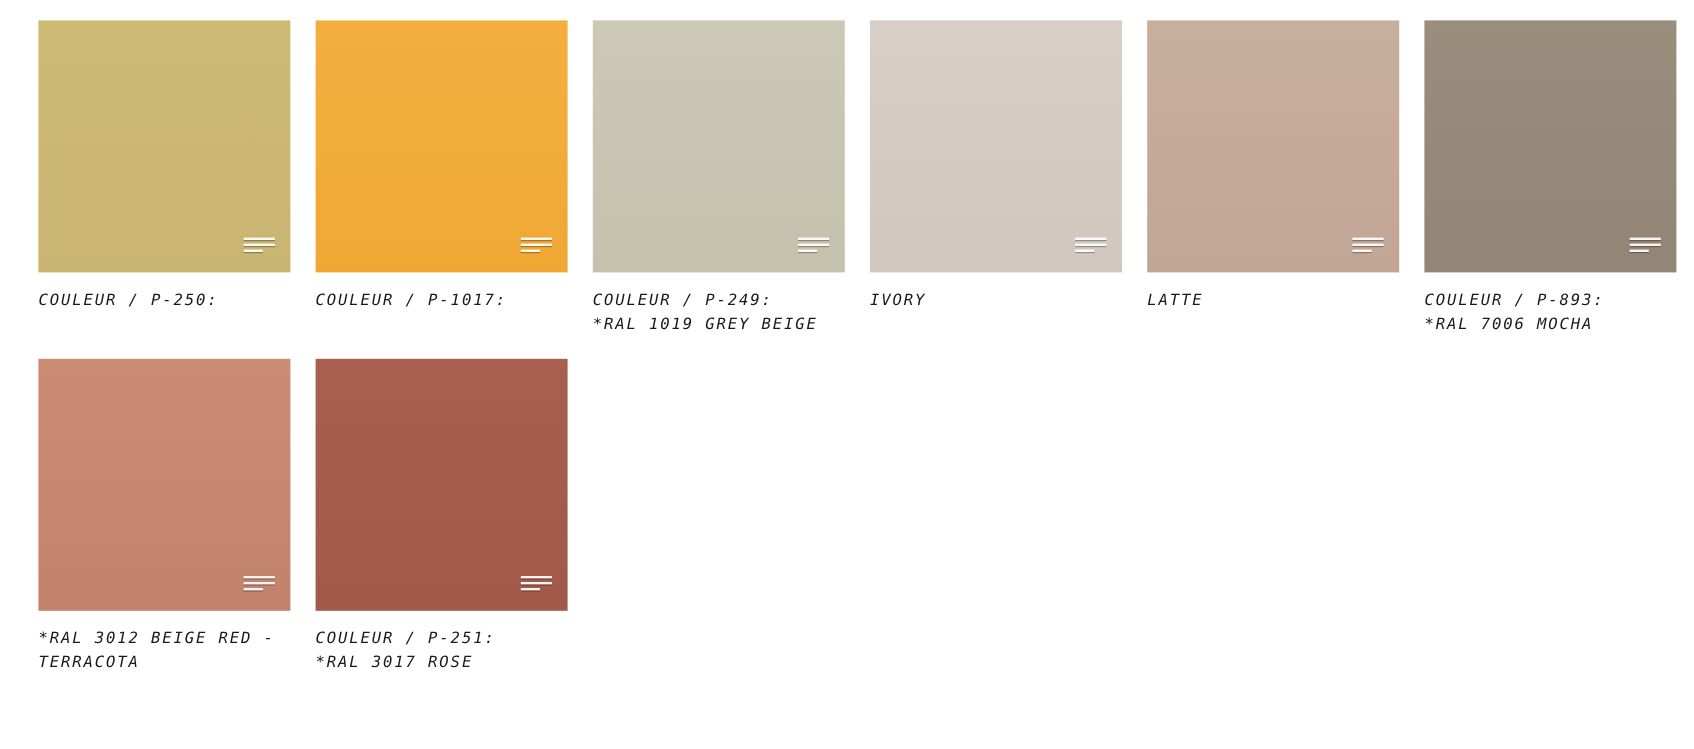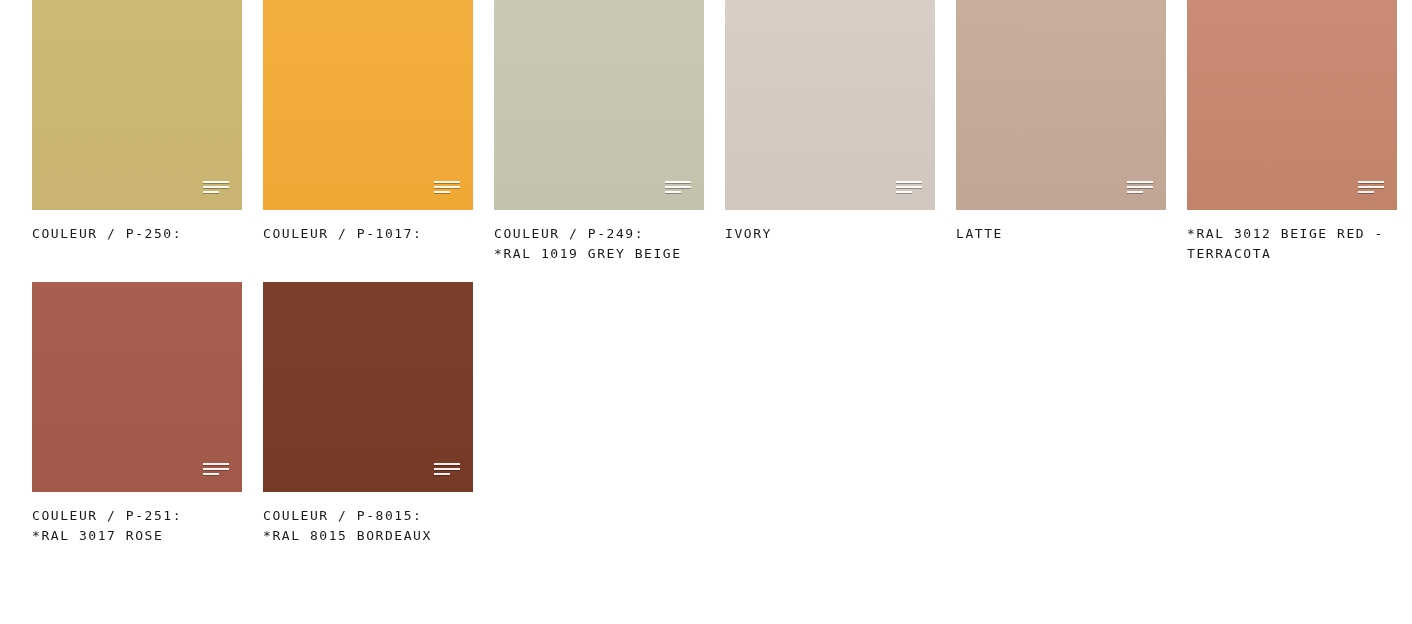--- a/index.html
+++ b/index.html
@@ -9,26 +9,27 @@
     background: #ffffff;
   }
   body {
     width: 1412px;
     height: 624px;
     font-family: "DejaVu Sans Mono", "Liberation Mono", monospace;
     overflow: hidden;
   }
 
   #swatch-grid {
-    padding: 0 0 0 32px;
+    padding: 17px 0 0 32px;
     display: grid;
     grid-template-columns: repeat(6, 210px);
     column-gap: 21px;
     row-gap: 18px;
     align-content: start;
+    font-style: italic;
   }
 
   .swatch-cell {
     width: 210px;
   }
 
   .swatch-chip {
     position: relative;
     width: 210px;
     height: 210px;
@@ -115,42 +116,42 @@
       <div class="swatch-chip" style="background: linear-gradient(rgb(200, 174, 156) 0%, rgb(194, 166, 149) 100%);">
         <span class="texture-icon">
           <span class="ln ln1"></span>
           <span class="ln ln2"></span>
           <span class="ln ln3"></span>
         </span>
       </div>
       <div class="swatch-caption"><span class="caption-line">LATTE</span></div>
     </div>
     <div class="swatch-cell">
+      <div class="swatch-chip" style="background: linear-gradient(rgb(155, 141, 124) 0%, rgb(147, 133, 118) 100%);">
+        <span class="texture-icon">
+          <span class="ln ln1"></span>
+          <span class="ln ln2"></span>
+          <span class="ln ln3"></span>
+        </span>
+      </div>
+      <div class="swatch-caption"><span class="caption-line">COULEUR / P-893:</span><span class="caption-line">*RAL 7006 MOCHA</span></div>
+    </div>
+    <div class="swatch-cell">
       <div class="swatch-chip" style="background: linear-gradient(rgb(202, 140, 116) 0%, rgb(194, 131, 107) 100%);">
         <span class="texture-icon">
           <span class="ln ln1"></span>
           <span class="ln ln2"></span>
           <span class="ln ln3"></span>
         </span>
       </div>
       <div class="swatch-caption"><span class="caption-line">*RAL 3012 BEIGE RED - TERRACOTA</span></div>
     </div>
     <div class="swatch-cell">
       <div class="swatch-chip" style="background: linear-gradient(rgb(169, 95, 80) 0%, rgb(162, 89, 73) 100%);">
         <span class="texture-icon">
           <span class="ln ln1"></span>
           <span class="ln ln2"></span>
           <span class="ln ln3"></span>
         </span>
       </div>
       <div class="swatch-caption"><span class="caption-line">COULEUR / P-251:</span><span class="caption-line">*RAL 3017 ROSE</span></div>
     </div>
-    <div class="swatch-cell">
-      <div class="swatch-chip" style="background: linear-gradient(rgb(124, 63, 44) 0%, rgb(118, 58, 39) 100%);">
-        <span class="texture-icon">
-          <span class="ln ln1"></span>
-          <span class="ln ln2"></span>
-          <span class="ln ln3"></span>
-        </span>
-      </div>
-      <div class="swatch-caption"><span class="caption-line">COULEUR / P-8015:</span><span class="caption-line">*RAL 8015 BORDEAUX</span></div>
-    </div>
   </main>
 
 </body></html>

